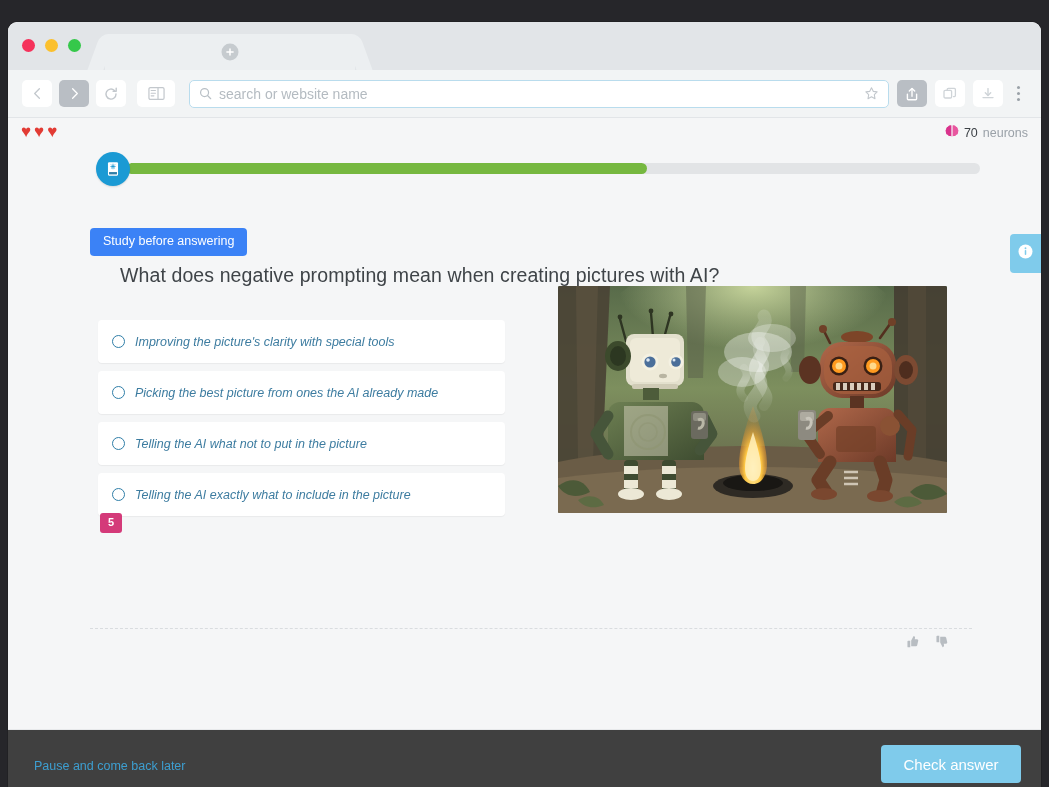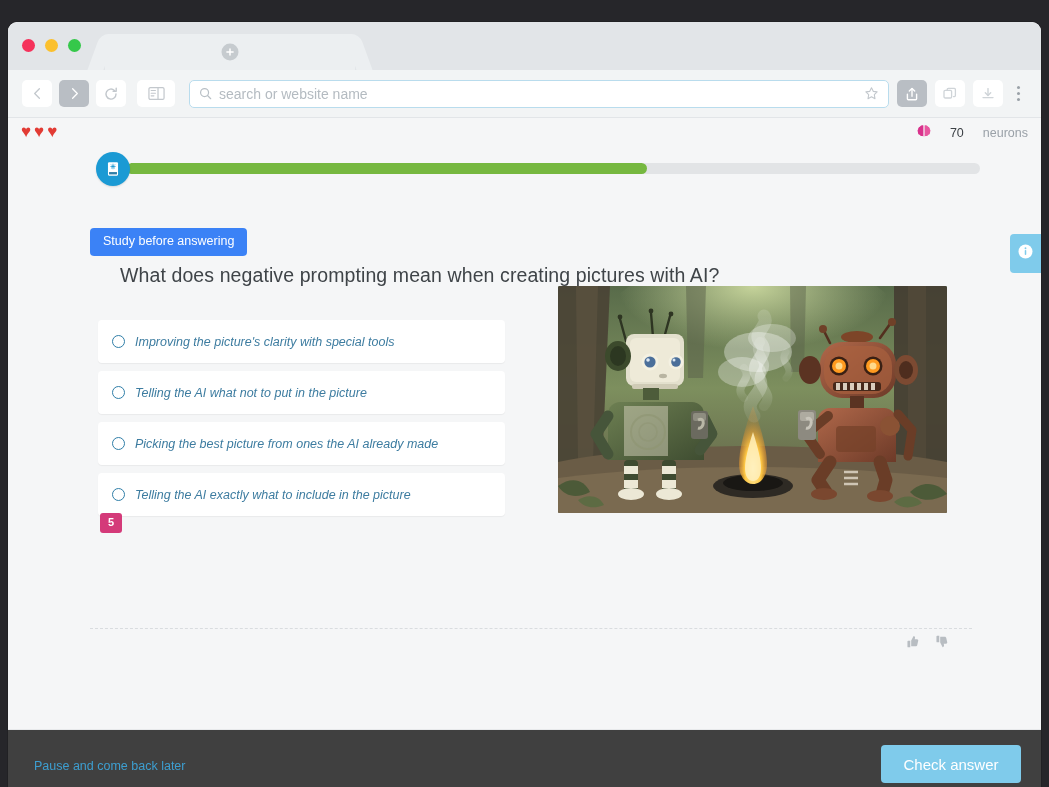--- a/index.html
+++ b/index.html
@@ -138,21 +138,21 @@
   #status-row {
     position: absolute; left: 0; top: 0; right: 0; height: 32px;
   }
   #hearts {
     position: absolute; left: 13px; top: 5px;
     display: flex; gap: 3px;
     color: #e23b34; font-size: 17px; line-height: 1;
   }
   #neurons {
     position: absolute; right: 13px; top: 6px;
-    display: flex; align-items: center; gap: 19px;
+    display: flex; align-items: center; gap: 5px;
     font-size: 12.5px;
   }
   #neurons-count { color: #3c4146; font-weight: normal; }
   #neurons-label { color: #9aa1a8; }
 
   
   #progress-row {
     position: absolute; left: 0; top: 32px; right: 0; height: 46px;
     display: flex; align-items: center;
   }
@@ -442,25 +442,25 @@
 
     <div id="select-one-label">Select one</div>
 
     <div id="answers">
       <div class="answer-option">
         <span class="radio-mark"></span>
         <span class="answer-text">Improving the picture's clarity with special tools</span>
       </div>
       <div class="answer-option">
         <span class="radio-mark"></span>
-        <span class="answer-text">Telling the AI what not to put in the picture</span>
+        <span class="answer-text">Picking the best picture from ones the AI already made</span>
       </div>
       <div class="answer-option">
         <span class="radio-mark"></span>
-        <span class="answer-text">Picking the best picture from ones the AI already made</span>
+        <span class="answer-text">Telling the AI what not to put in the picture</span>
       </div>
       <div class="answer-option">
         <span class="radio-mark"></span>
         <span class="answer-text">Telling the AI exactly what to include in the picture</span>
       </div>
     </div>
 
     <div id="points-badge">5</div>
 
     <div id="question-image">

